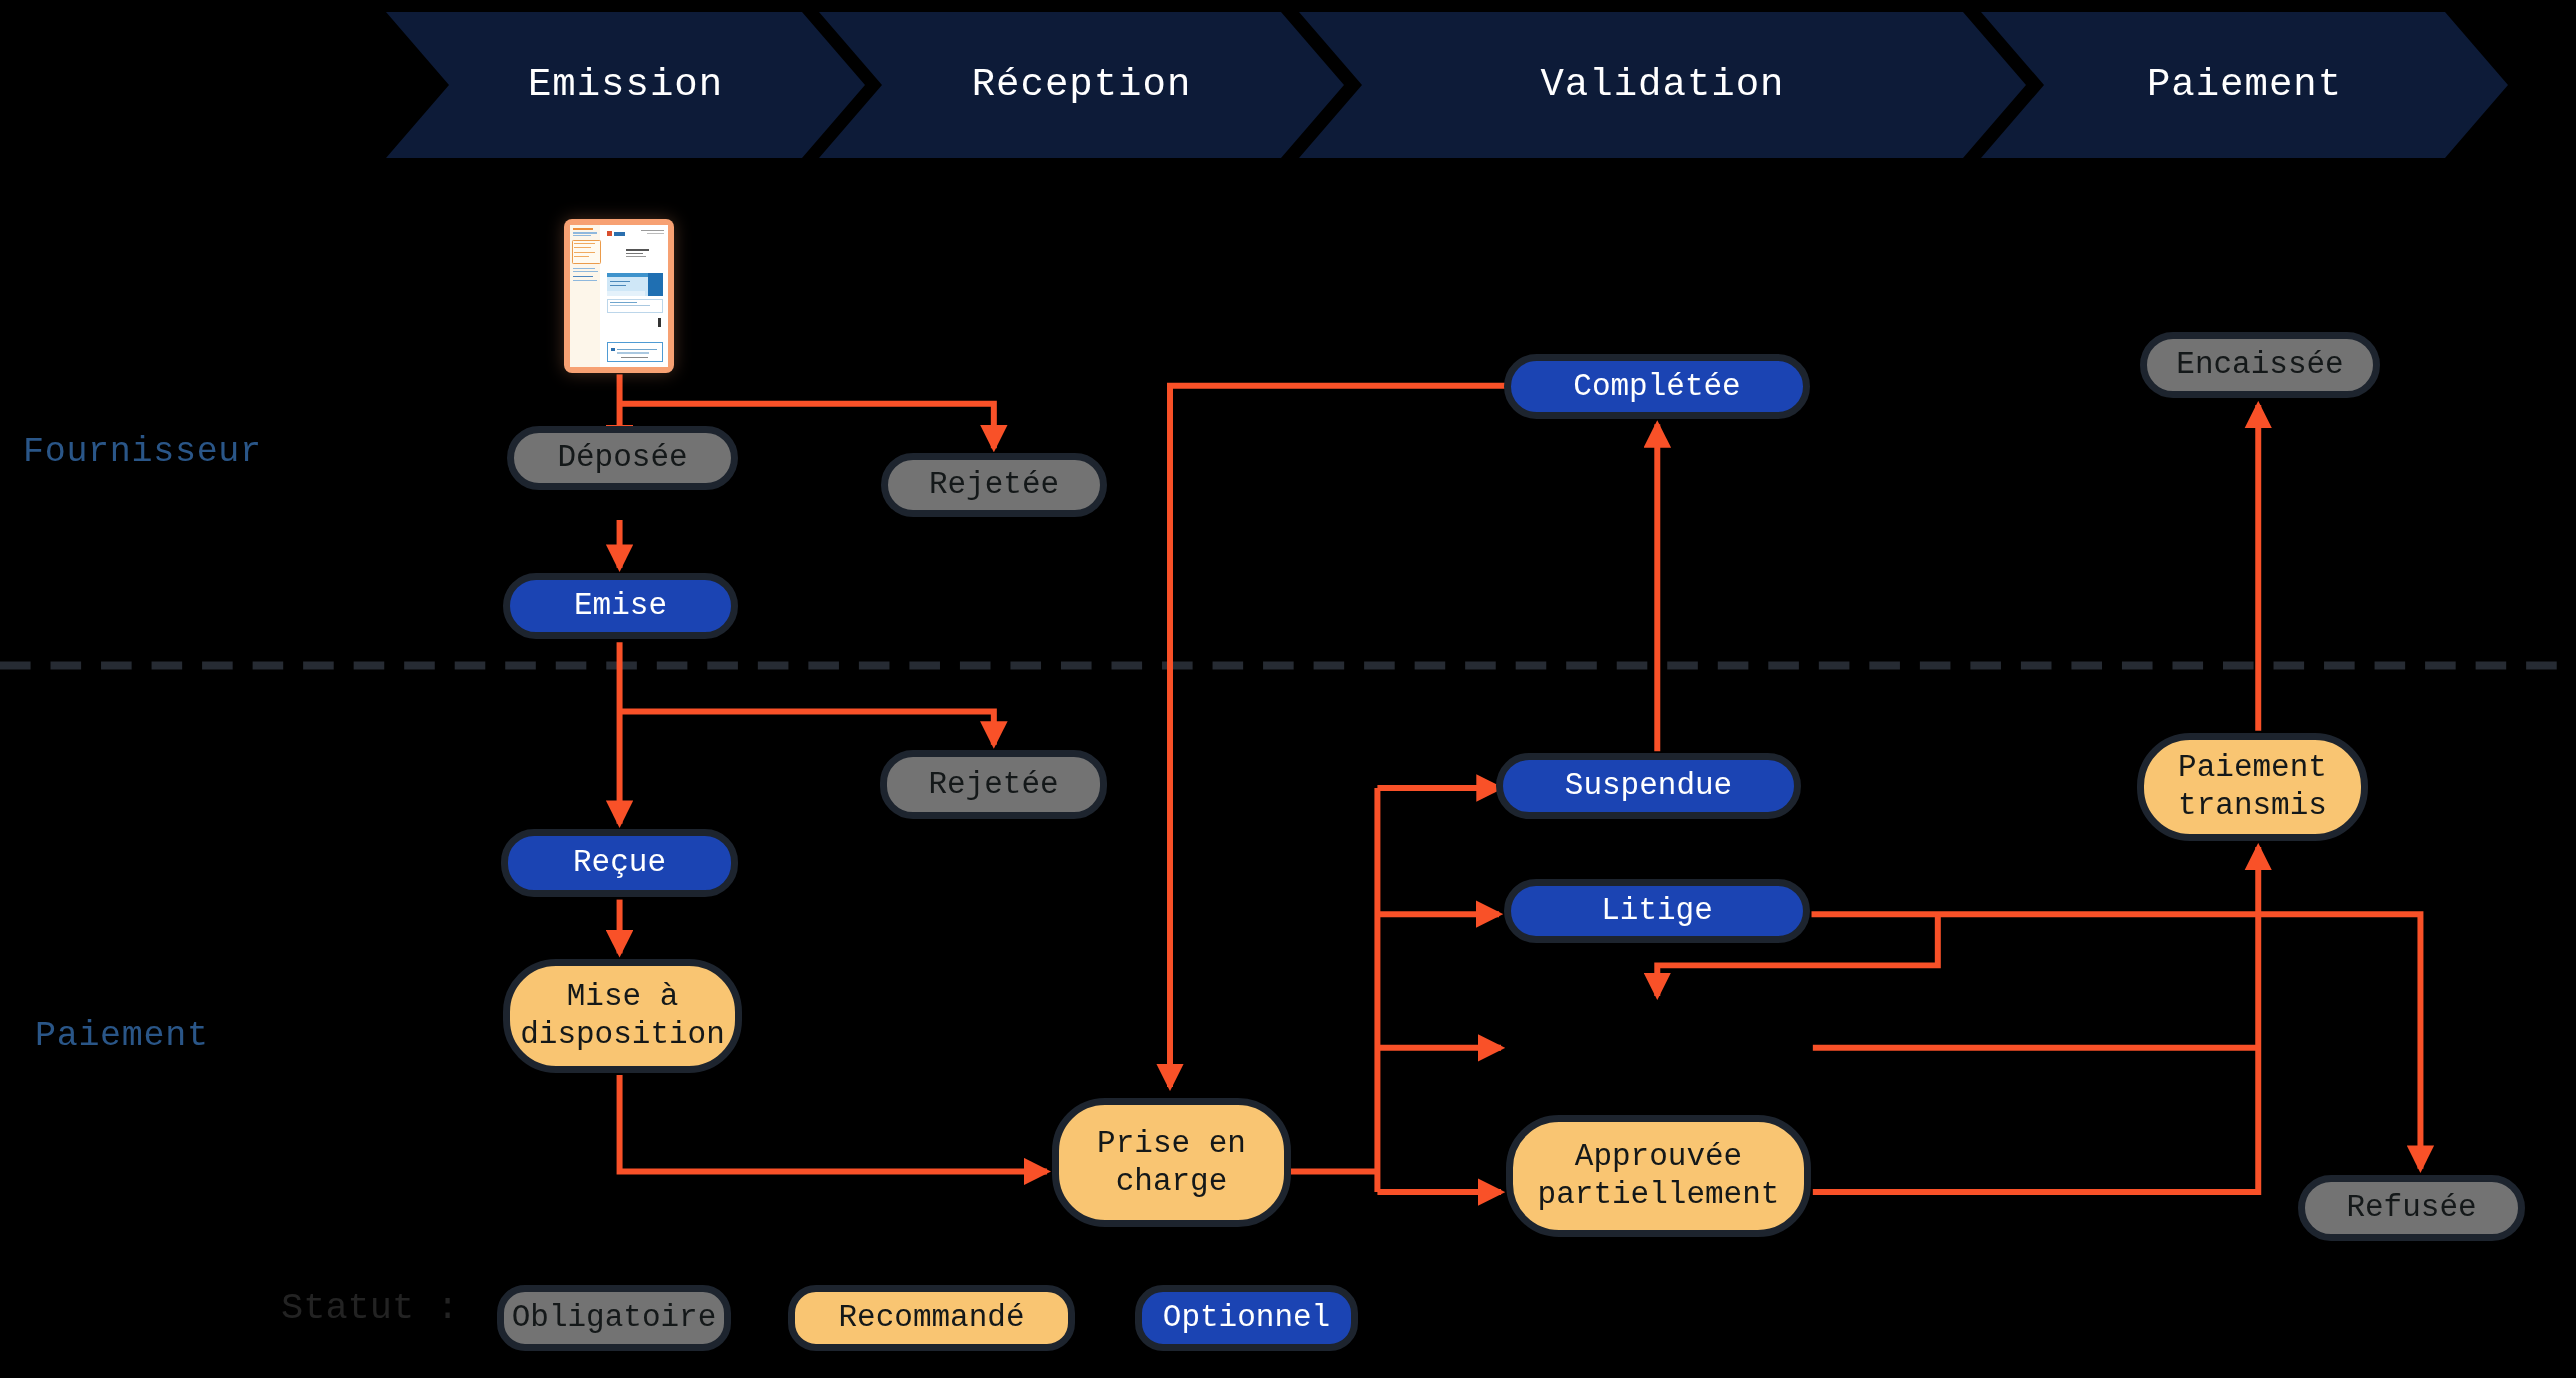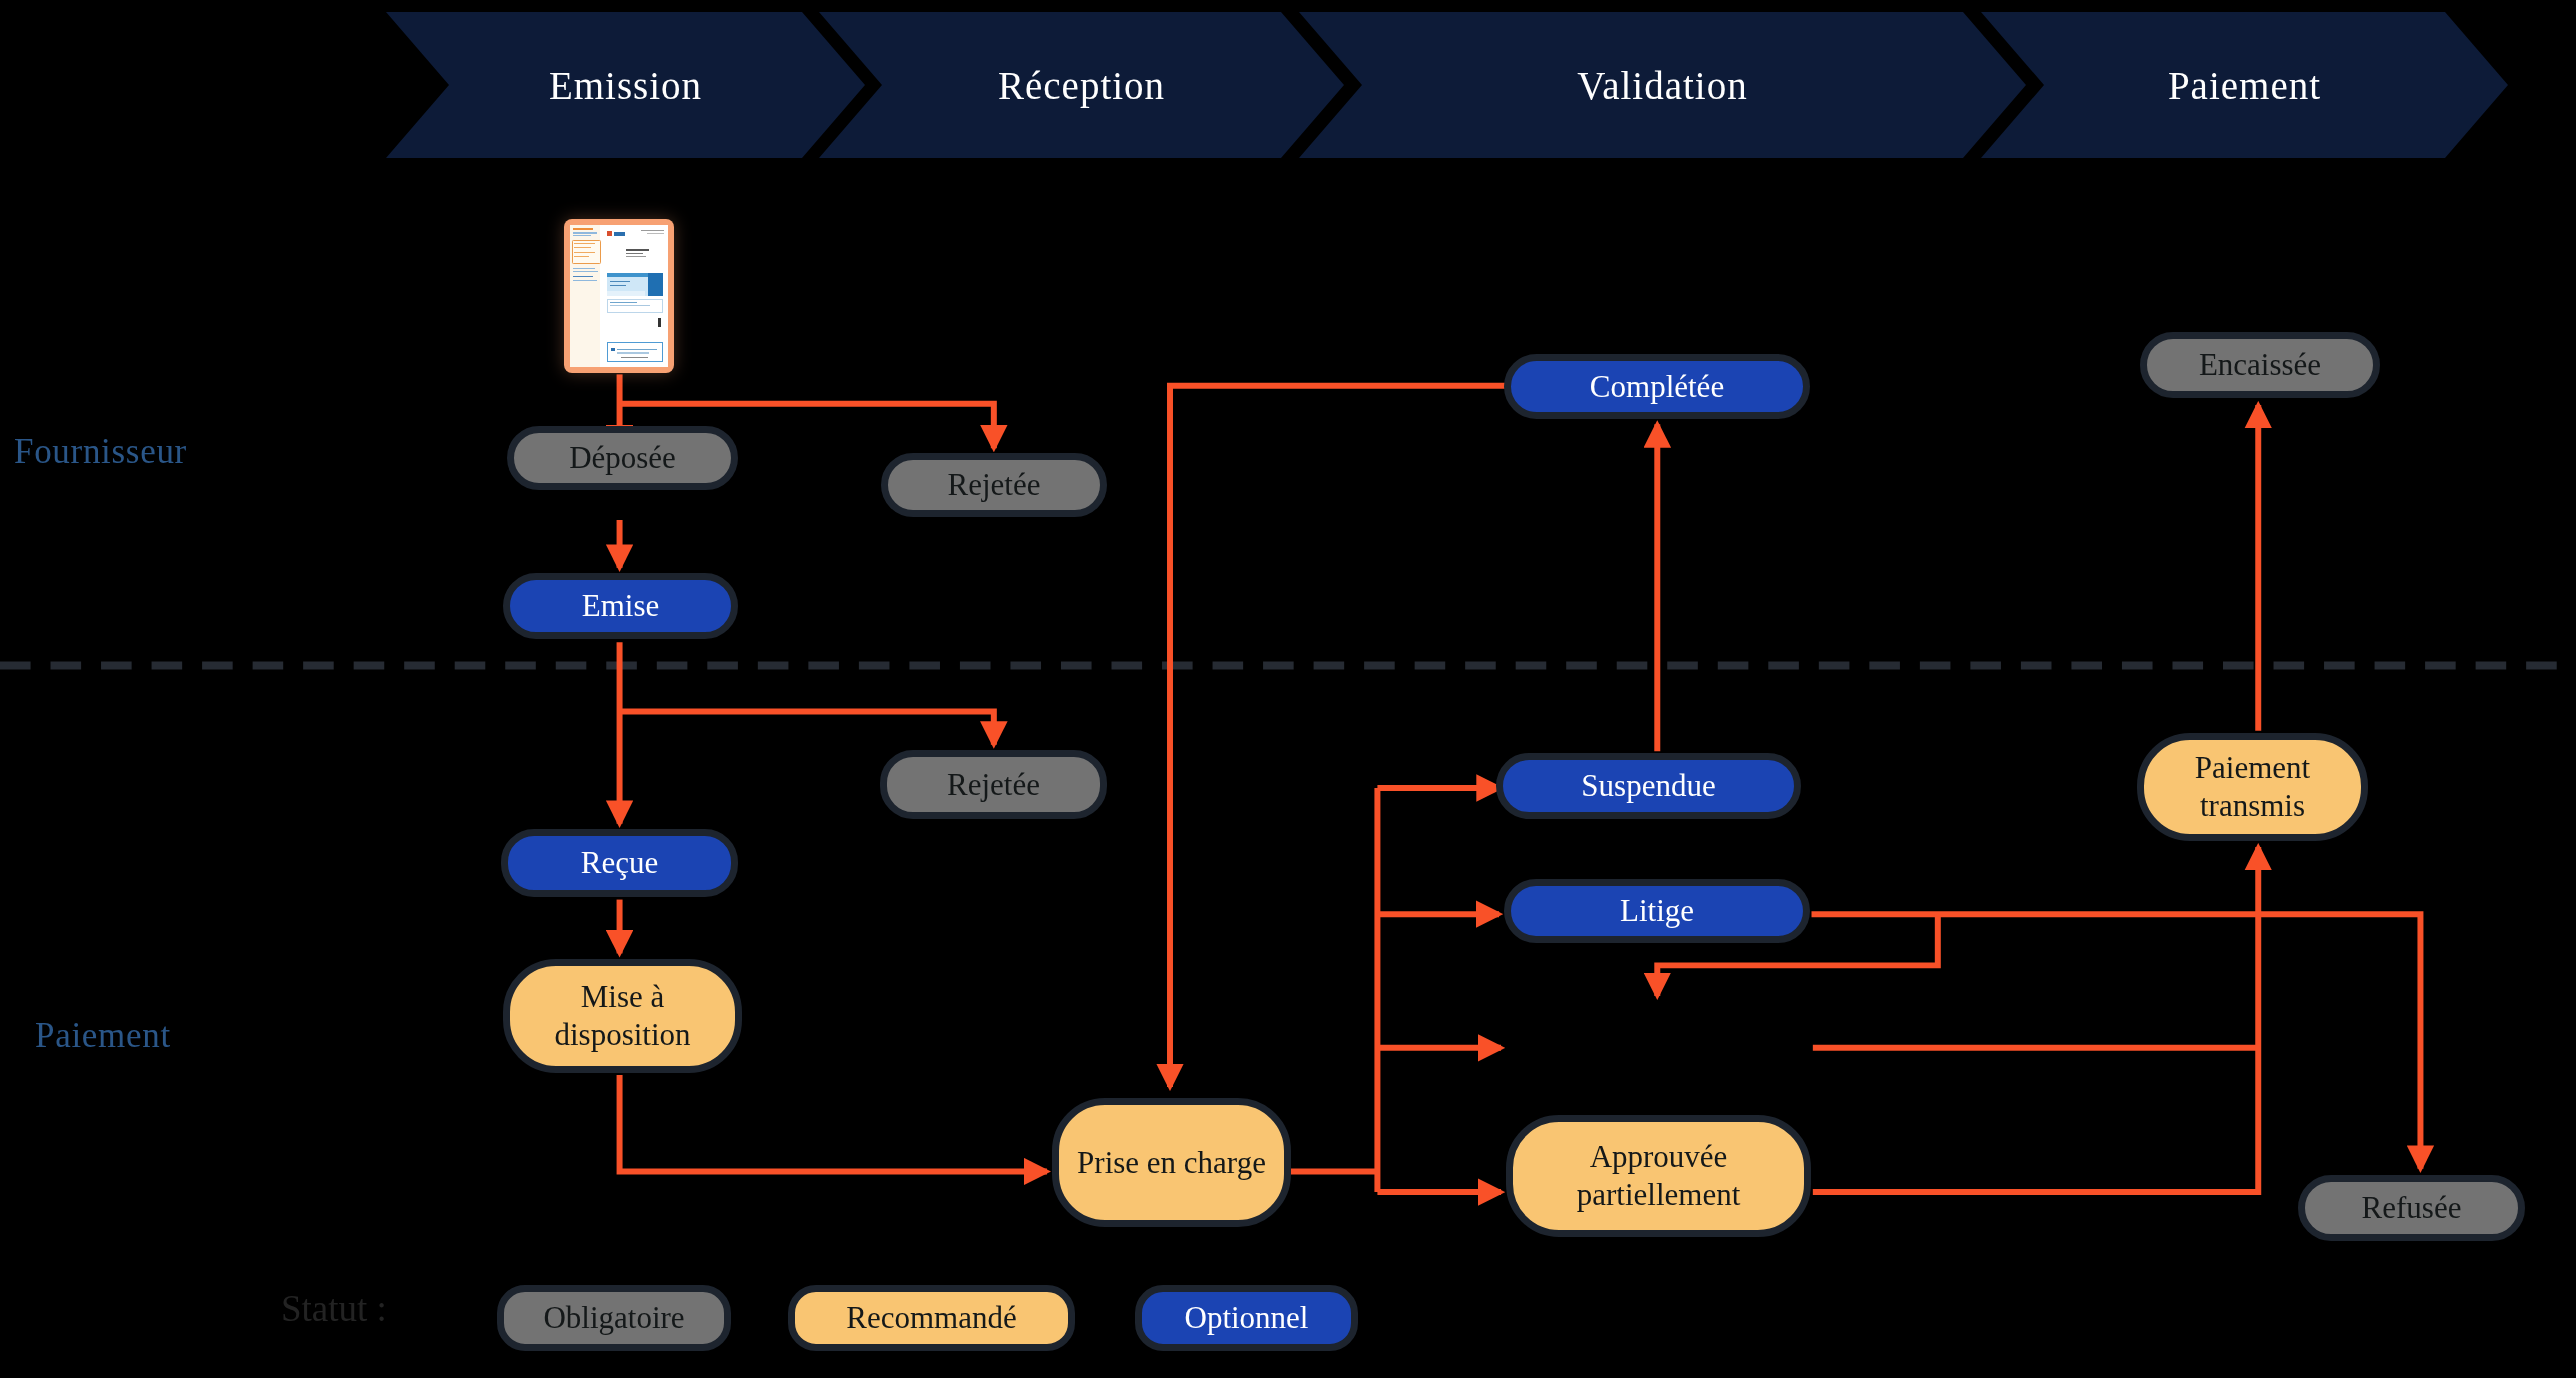--- a/index.html
+++ b/index.html
@@ -1,18 +1,18 @@
 <!DOCTYPE html>
 <html style="font-size:10.6px"><head>
 <meta charset="utf-8">
 <title>Diagram</title>
 <style>
   html,body{margin:0;padding:0;background:#000;}
   #stage{position:relative;width:2576px;height:1379px;background:#000;overflow:hidden;
-         font-family:Liberation Serif, serif;}
+         font-family:Liberation Mono, monospace;}
   
   .chevron{position:absolute;top:12px;height:146px;background:#0d1b38;color:#fff;
            display:flex;align-items:center;justify-content:center;
            font-size:39px;font-weight:400;letter-spacing:1px;
            clip-path:polygon(0 0, calc(100% - 63px) 0, 100% 50%, calc(100% - 63px) 100%, 0 100%, 63px 50%);}
   
   .lane-label{position:absolute;color:#2a5688;font-size:35px;font-weight:400;letter-spacing:0.7px;}
   
   .node{position:absolute;box-sizing:border-box;border:7.3px solid #1d242e;border-radius:33px;
         display:flex;align-items:center;justify-content:center;text-align:center;
@@ -92,21 +92,21 @@
   <div class="chevron" style="left:819px;width:525px;">
       <span>Réception</span>
     </div>
   <div class="chevron" style="left:1299px;width:727px;text-align:right;">
       <span>Validation</span>
     </div>
   <div class="chevron" style="left:1981px;width:527px;">
       <span>Paiement</span>
     </div>
 
-  <div class="lane-label" style="left:14px;top:432px;">Fournisseur</div>
+  <div class="lane-label" style="left:23px;top:432px;">Fournisseur</div>
   <div class="lane-label" style="left:35px;top:1016px;">Paiement</div>
 
   <div class="doc">
     <div class="page">
 
       <div class="d" style="left:0;top:0;bottom:0;width:31%;background:#fdf6ea;"></div>
       <div class="d" style="left:2.7px;top:3.3px;width:20px;height:2px;background:#ee8e3a;"></div>
       <div class="d" style="left:2.7px;top:7.3px;width:24px;height:1.3px;background:#8fb8dd;"></div>
       <div class="d" style="left:2.7px;top:10px;width:18.6px;height:1.3px;background:#8fb8dd;"></div>
       <div class="d" style="left:2px;top:14.6px;width:26.6px;height:22.6px;border:0.7px solid #eb9b4a;border-radius:1.3px;background:#fffaf0;"></div>

